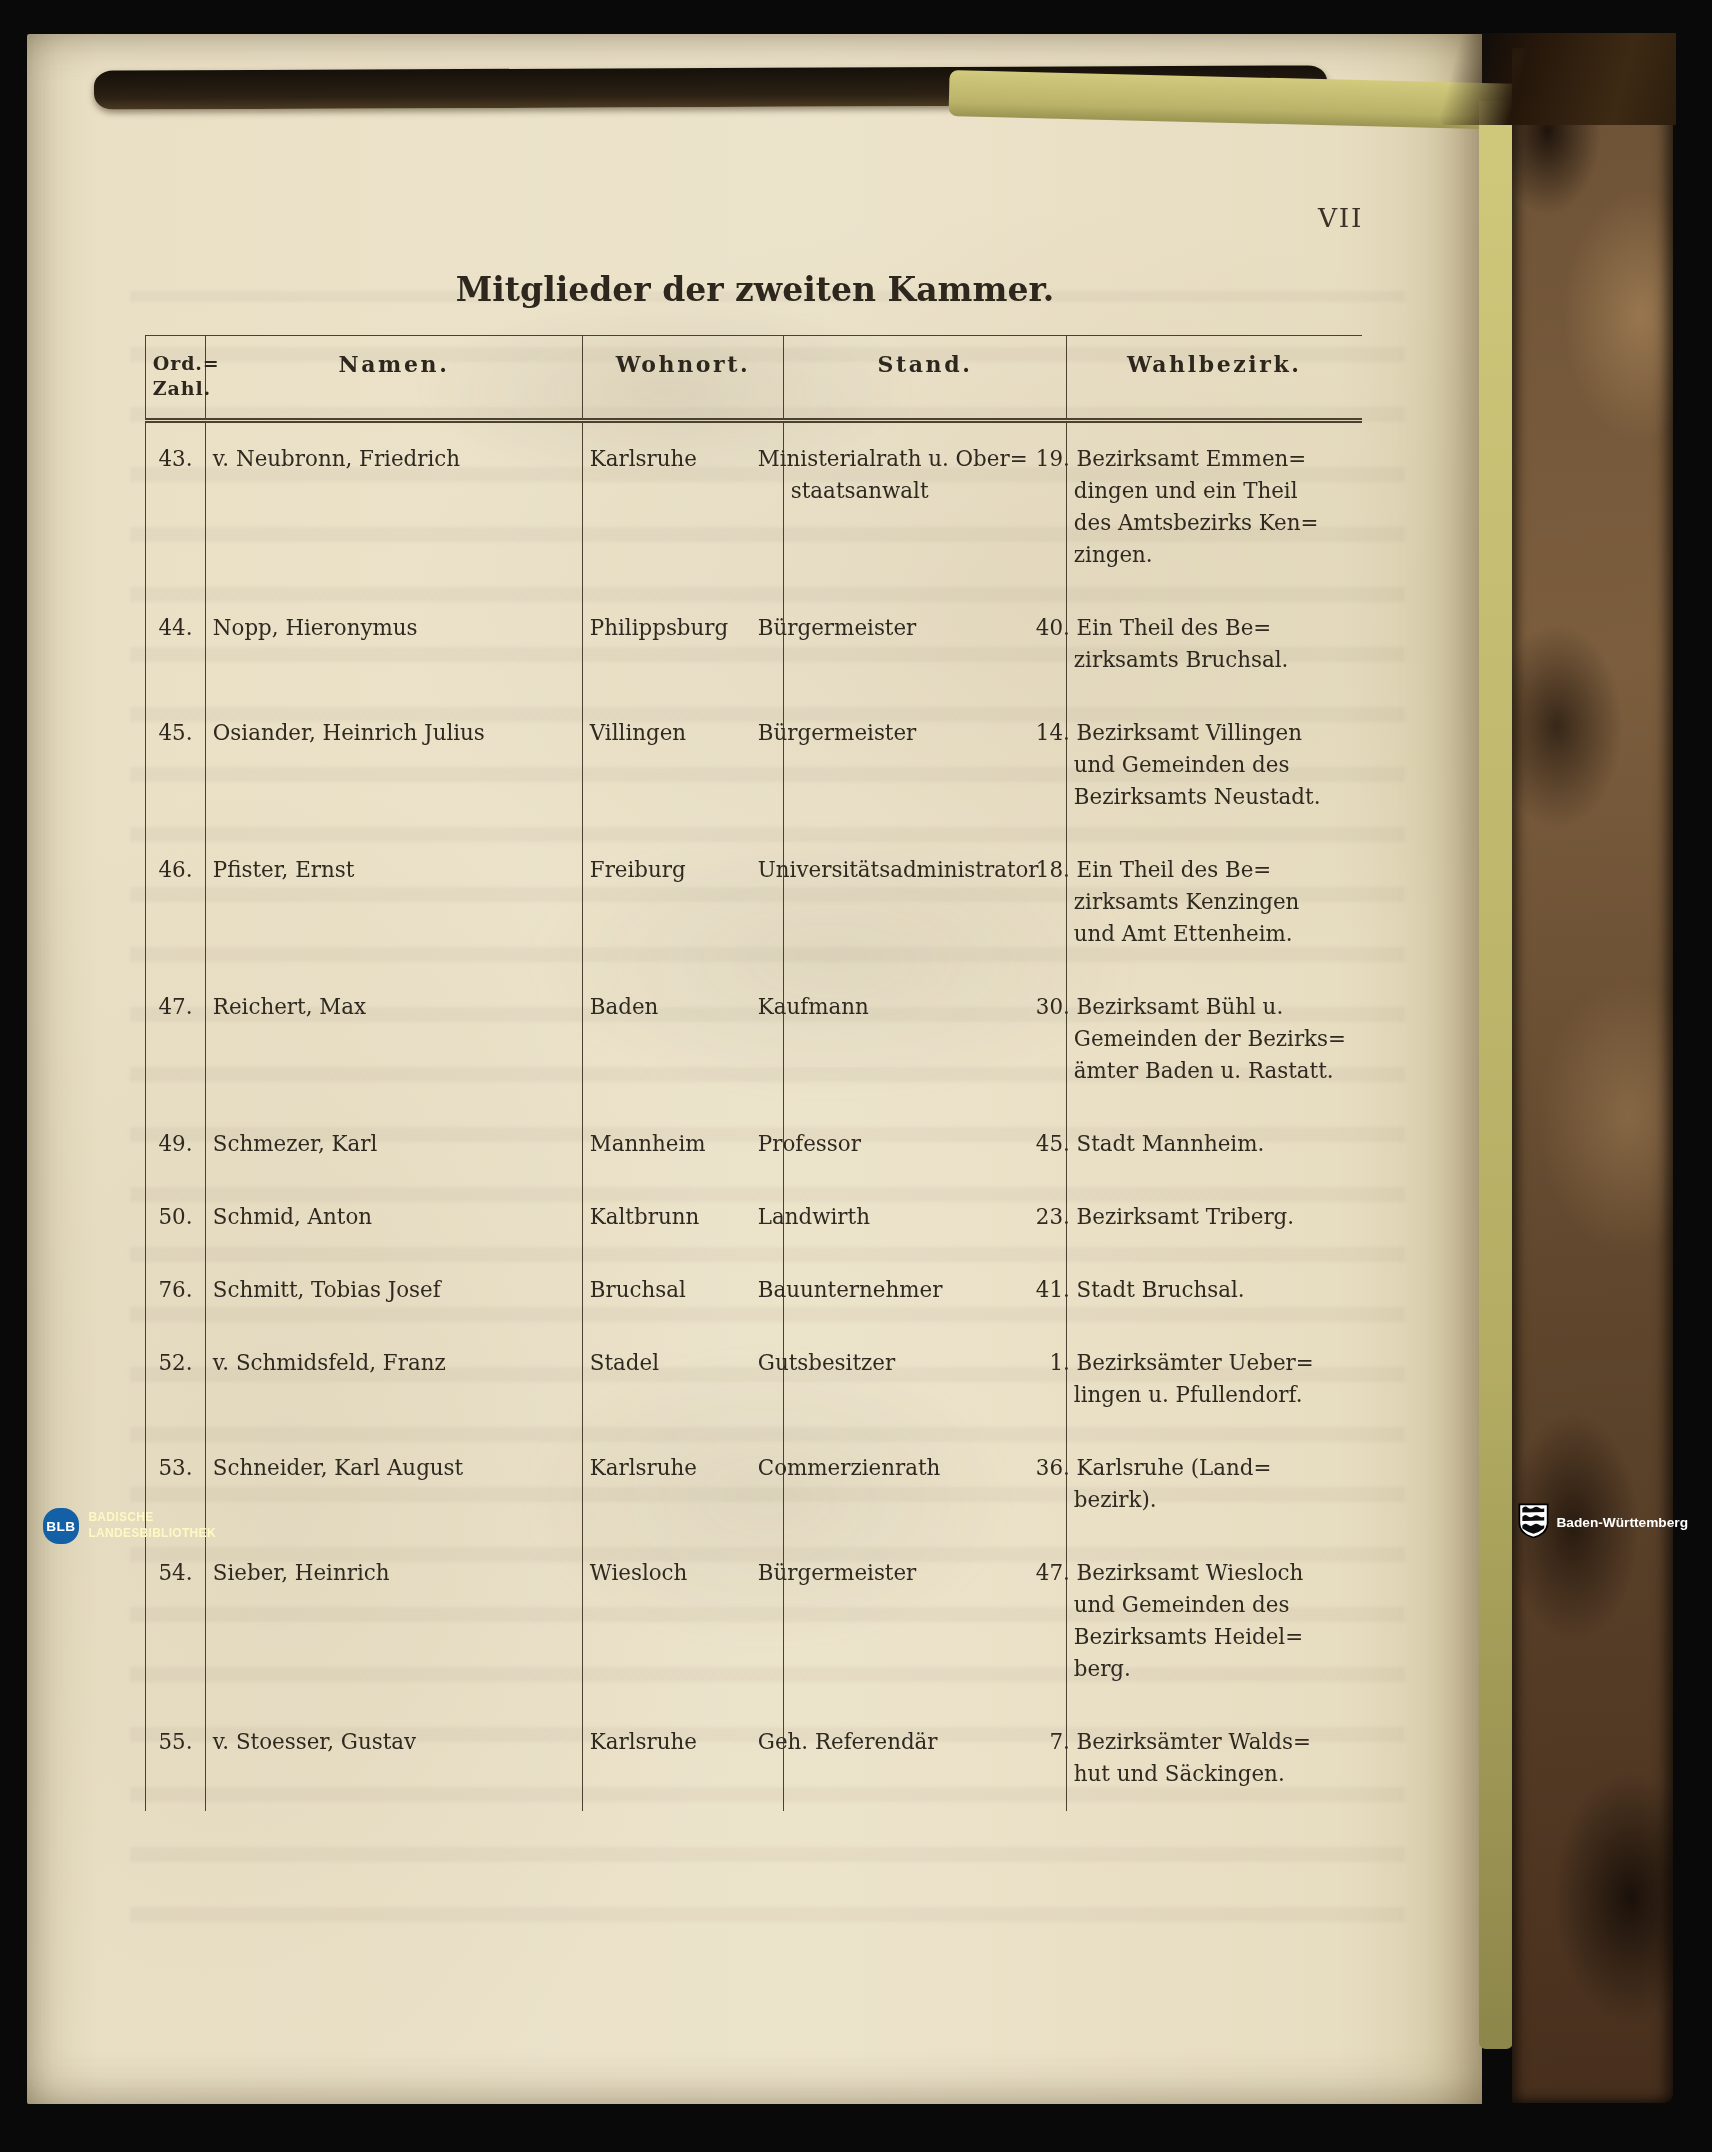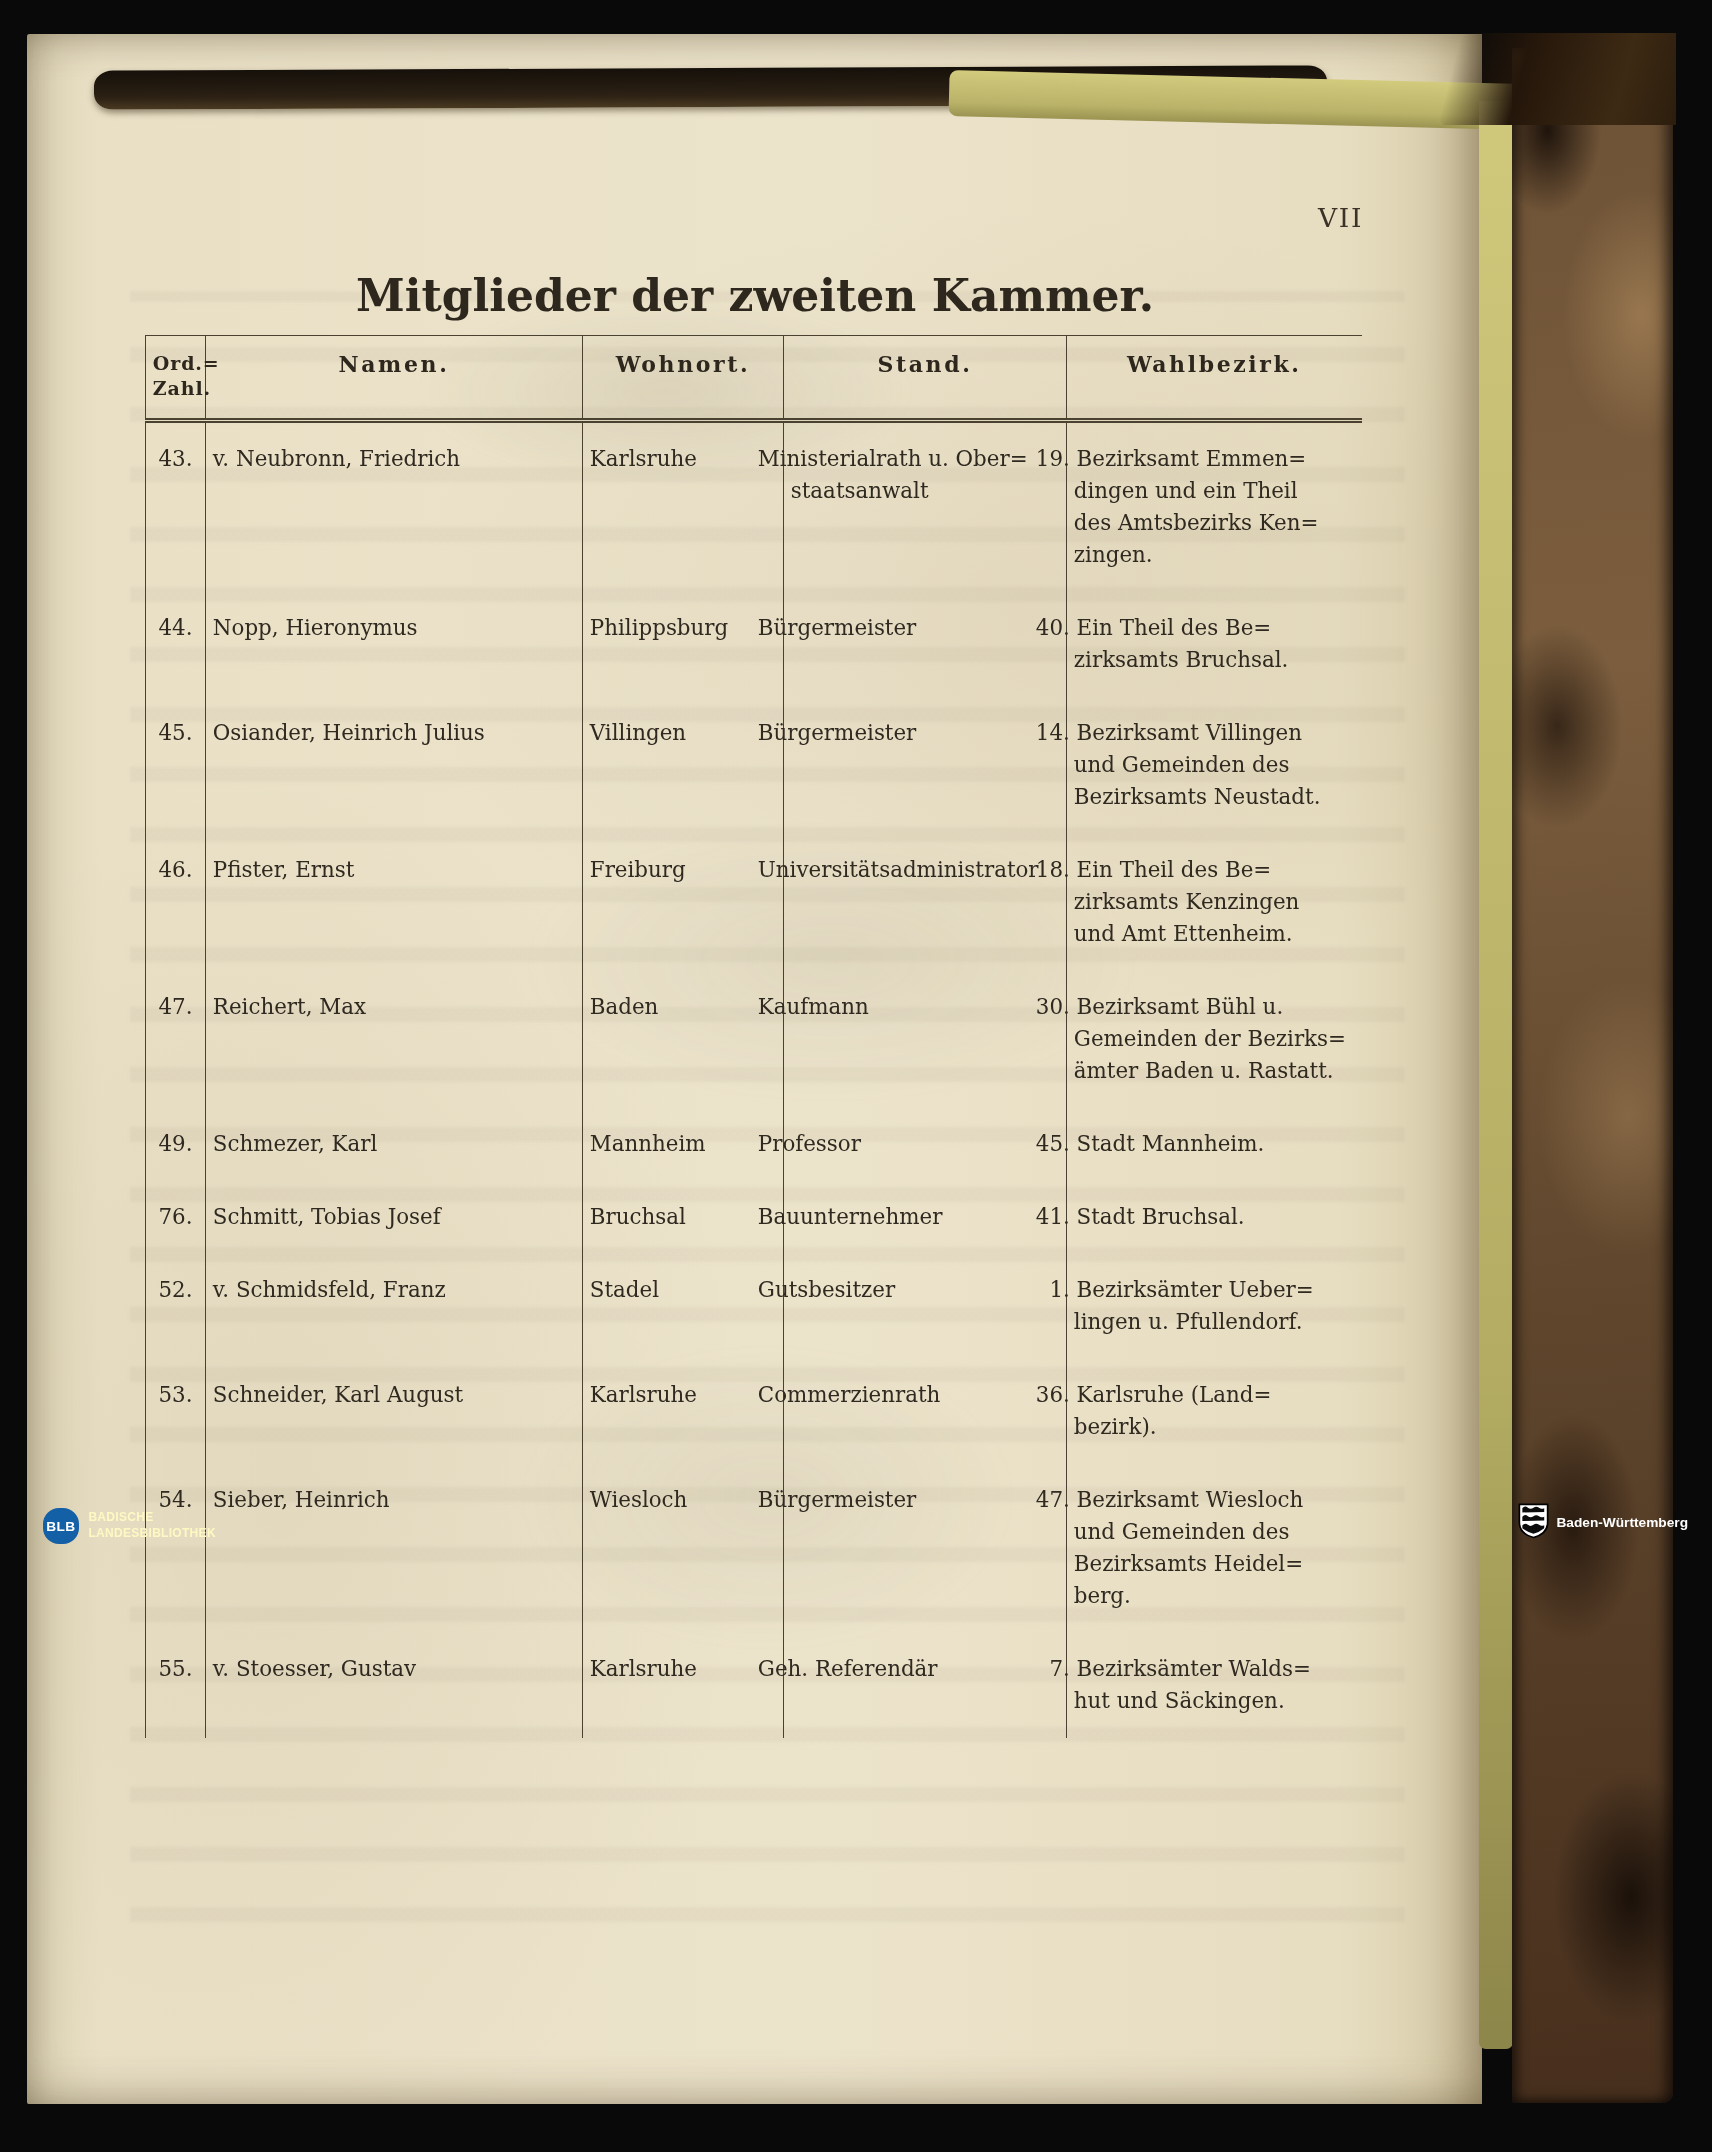--- a/index.html
+++ b/index.html
@@ -66,21 +66,21 @@
     font-size: 26.5px;
     letter-spacing: 1.7px;
     color: #3b3327;
   }
   .title {
     position: absolute;
     left: 120px; top: 236px;
     width: 1216px;
     margin: 0;
     text-align: center;
-    font-size: 44px;
+    font-size: 33px;
     font-weight: 700;
     color: #2d271e;
   }
 
   
   table.members {
     position: absolute;
     left: 118px; top: 301px;
     width: 1216px;
     border-collapse: collapse;
@@ -286,20 +286,27 @@
           <td class="c-dist">30. Bezirksamt Bühl u.
 Gemeinden der Bezirks=
 ämter Baden u. Rastatt.</td>
         </tr>
         <tr>
           <td class="c-num">49.</td>
           <td class="c-name">Schmezer, Karl</td>
           <td class="c-res">Mannheim</td>
           <td class="c-occ">Professor</td>
           <td class="c-dist">45. Stadt Mannheim.</td>
+        </tr>
+        <tr>
+          <td class="c-num">50.</td>
+          <td class="c-name">Schmid, Anton</td>
+          <td class="c-res">Kaltbrunn</td>
+          <td class="c-occ">Landwirth</td>
+          <td class="c-dist">23. Bezirksamt Triberg.</td>
         </tr>
         <tr>
           <td class="c-num">76.</td>
           <td class="c-name">Schmitt, Tobias Josef</td>
           <td class="c-res">Bruchsal</td>
           <td class="c-occ">Bauunternehmer</td>
           <td class="c-dist">41. Stadt Bruchsal.</td>
         </tr>
         <tr>
           <td class="c-num">52.</td>

